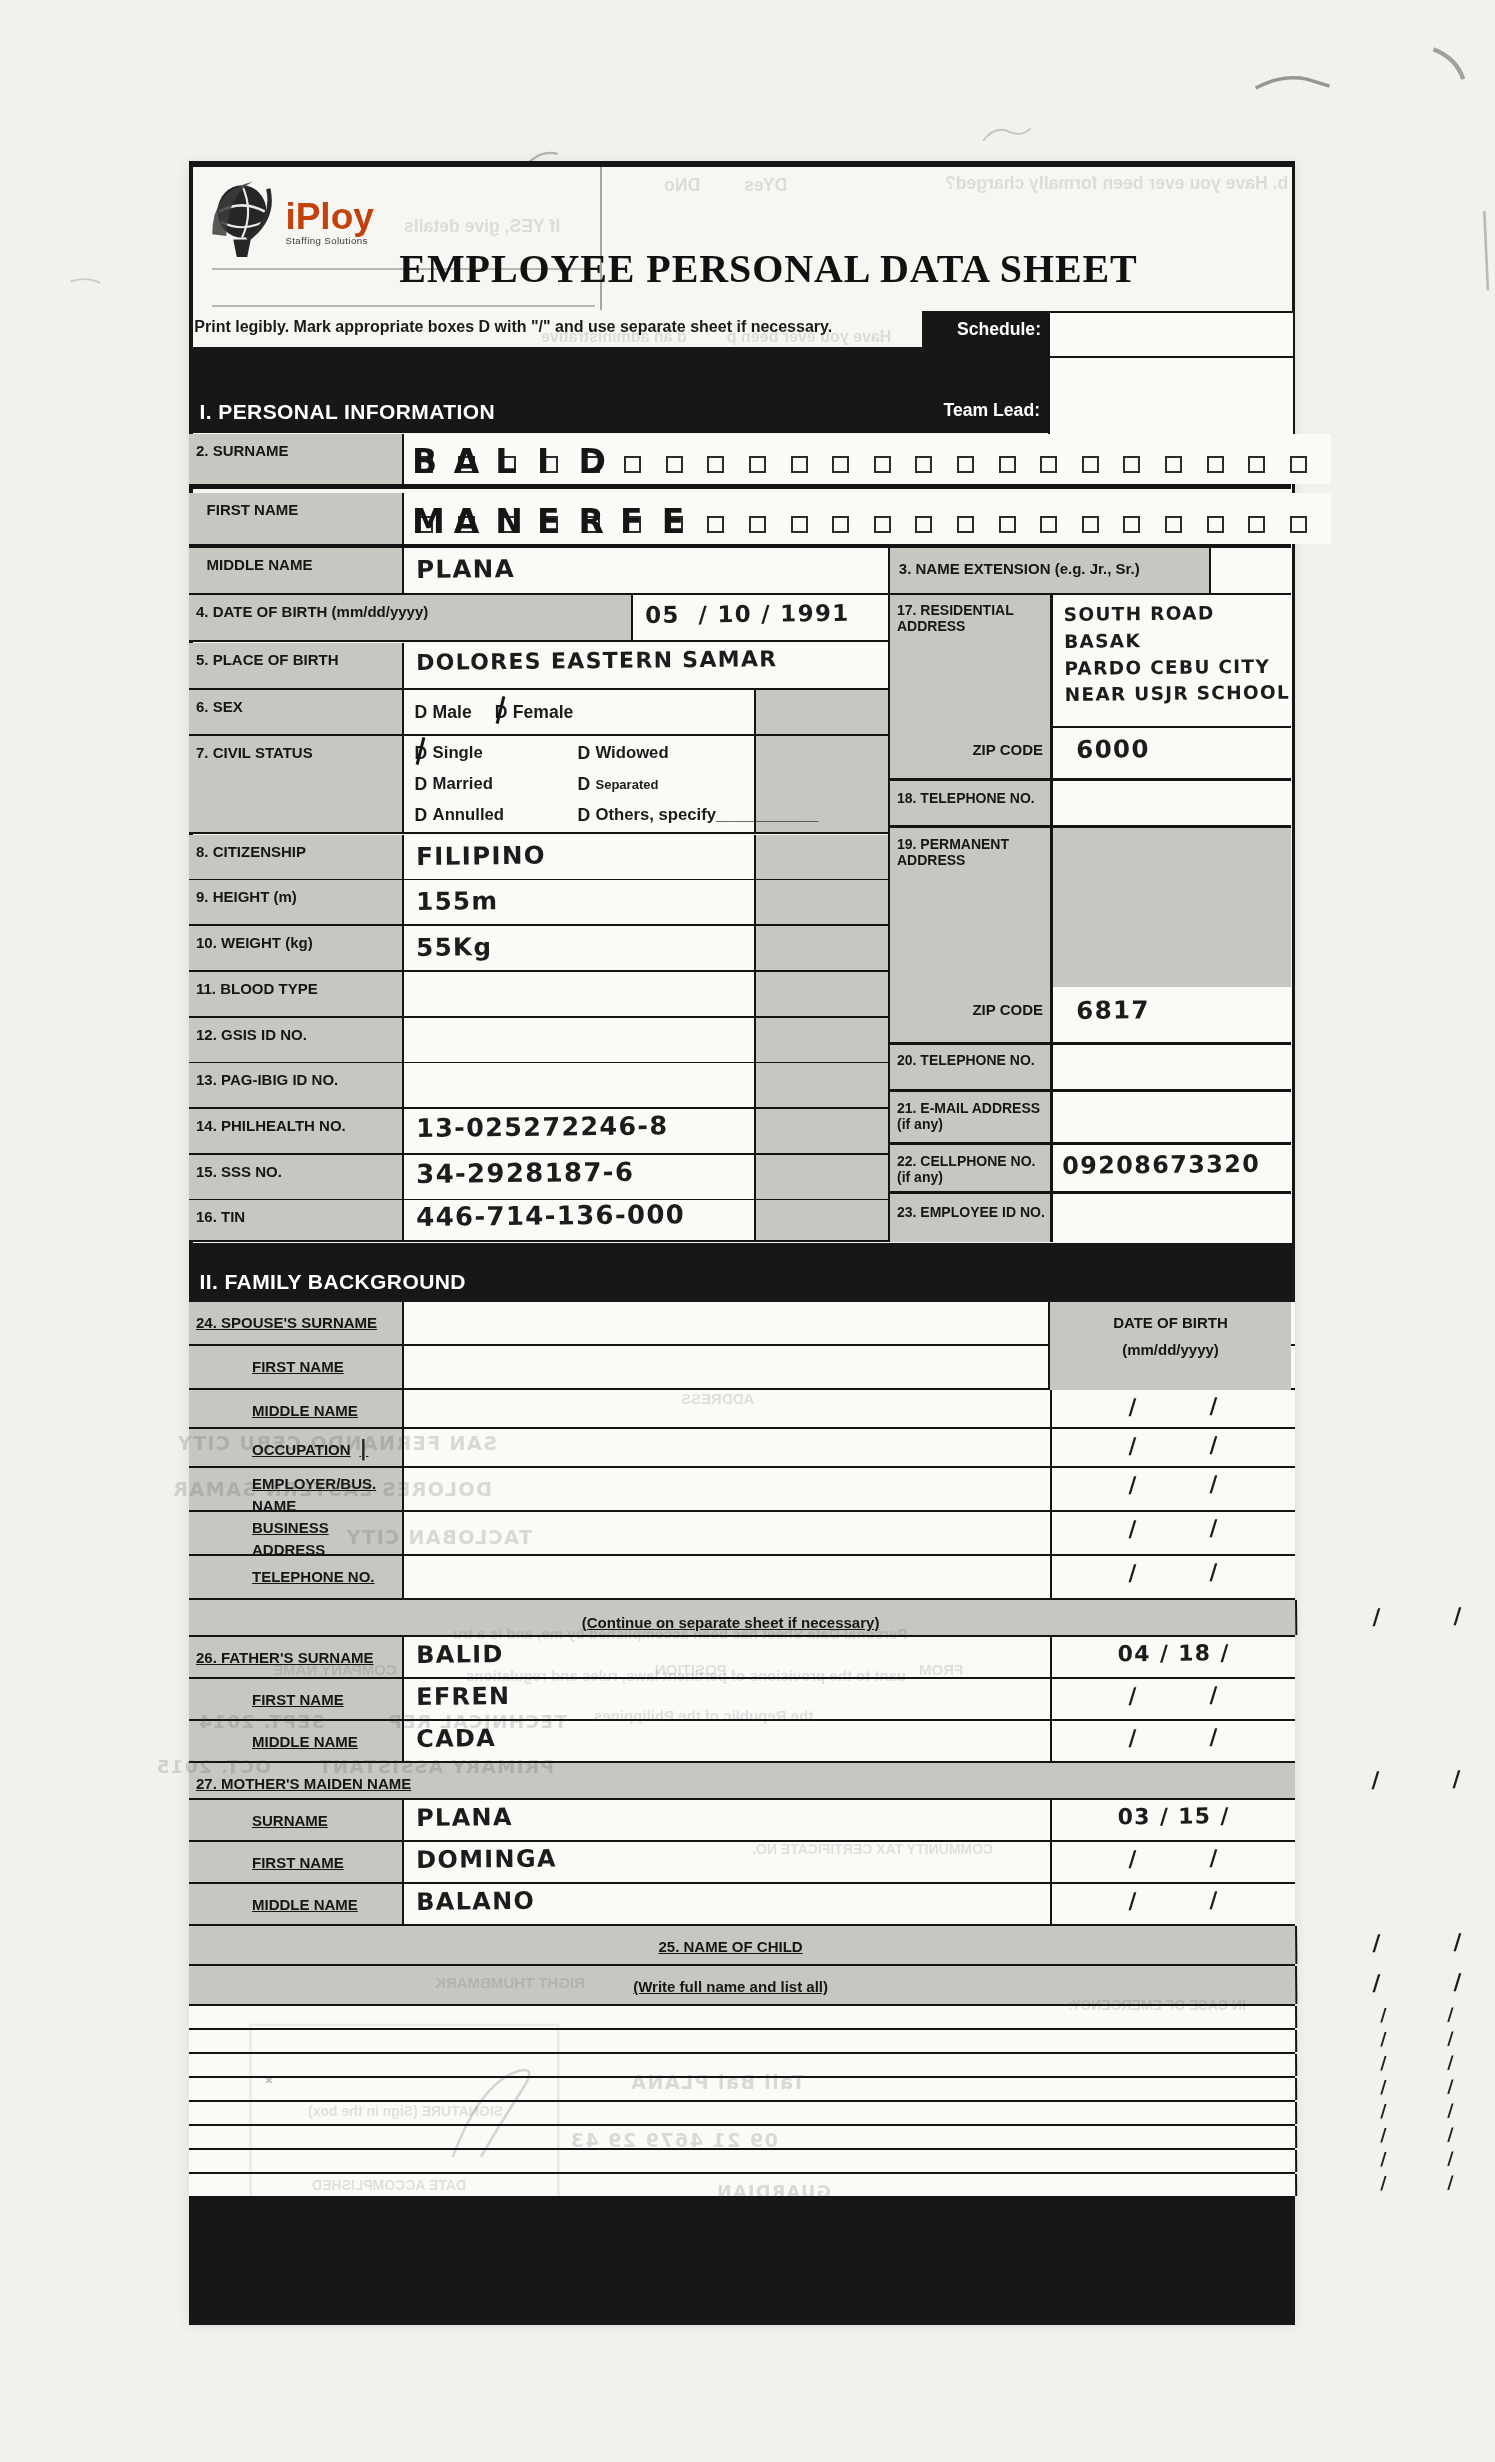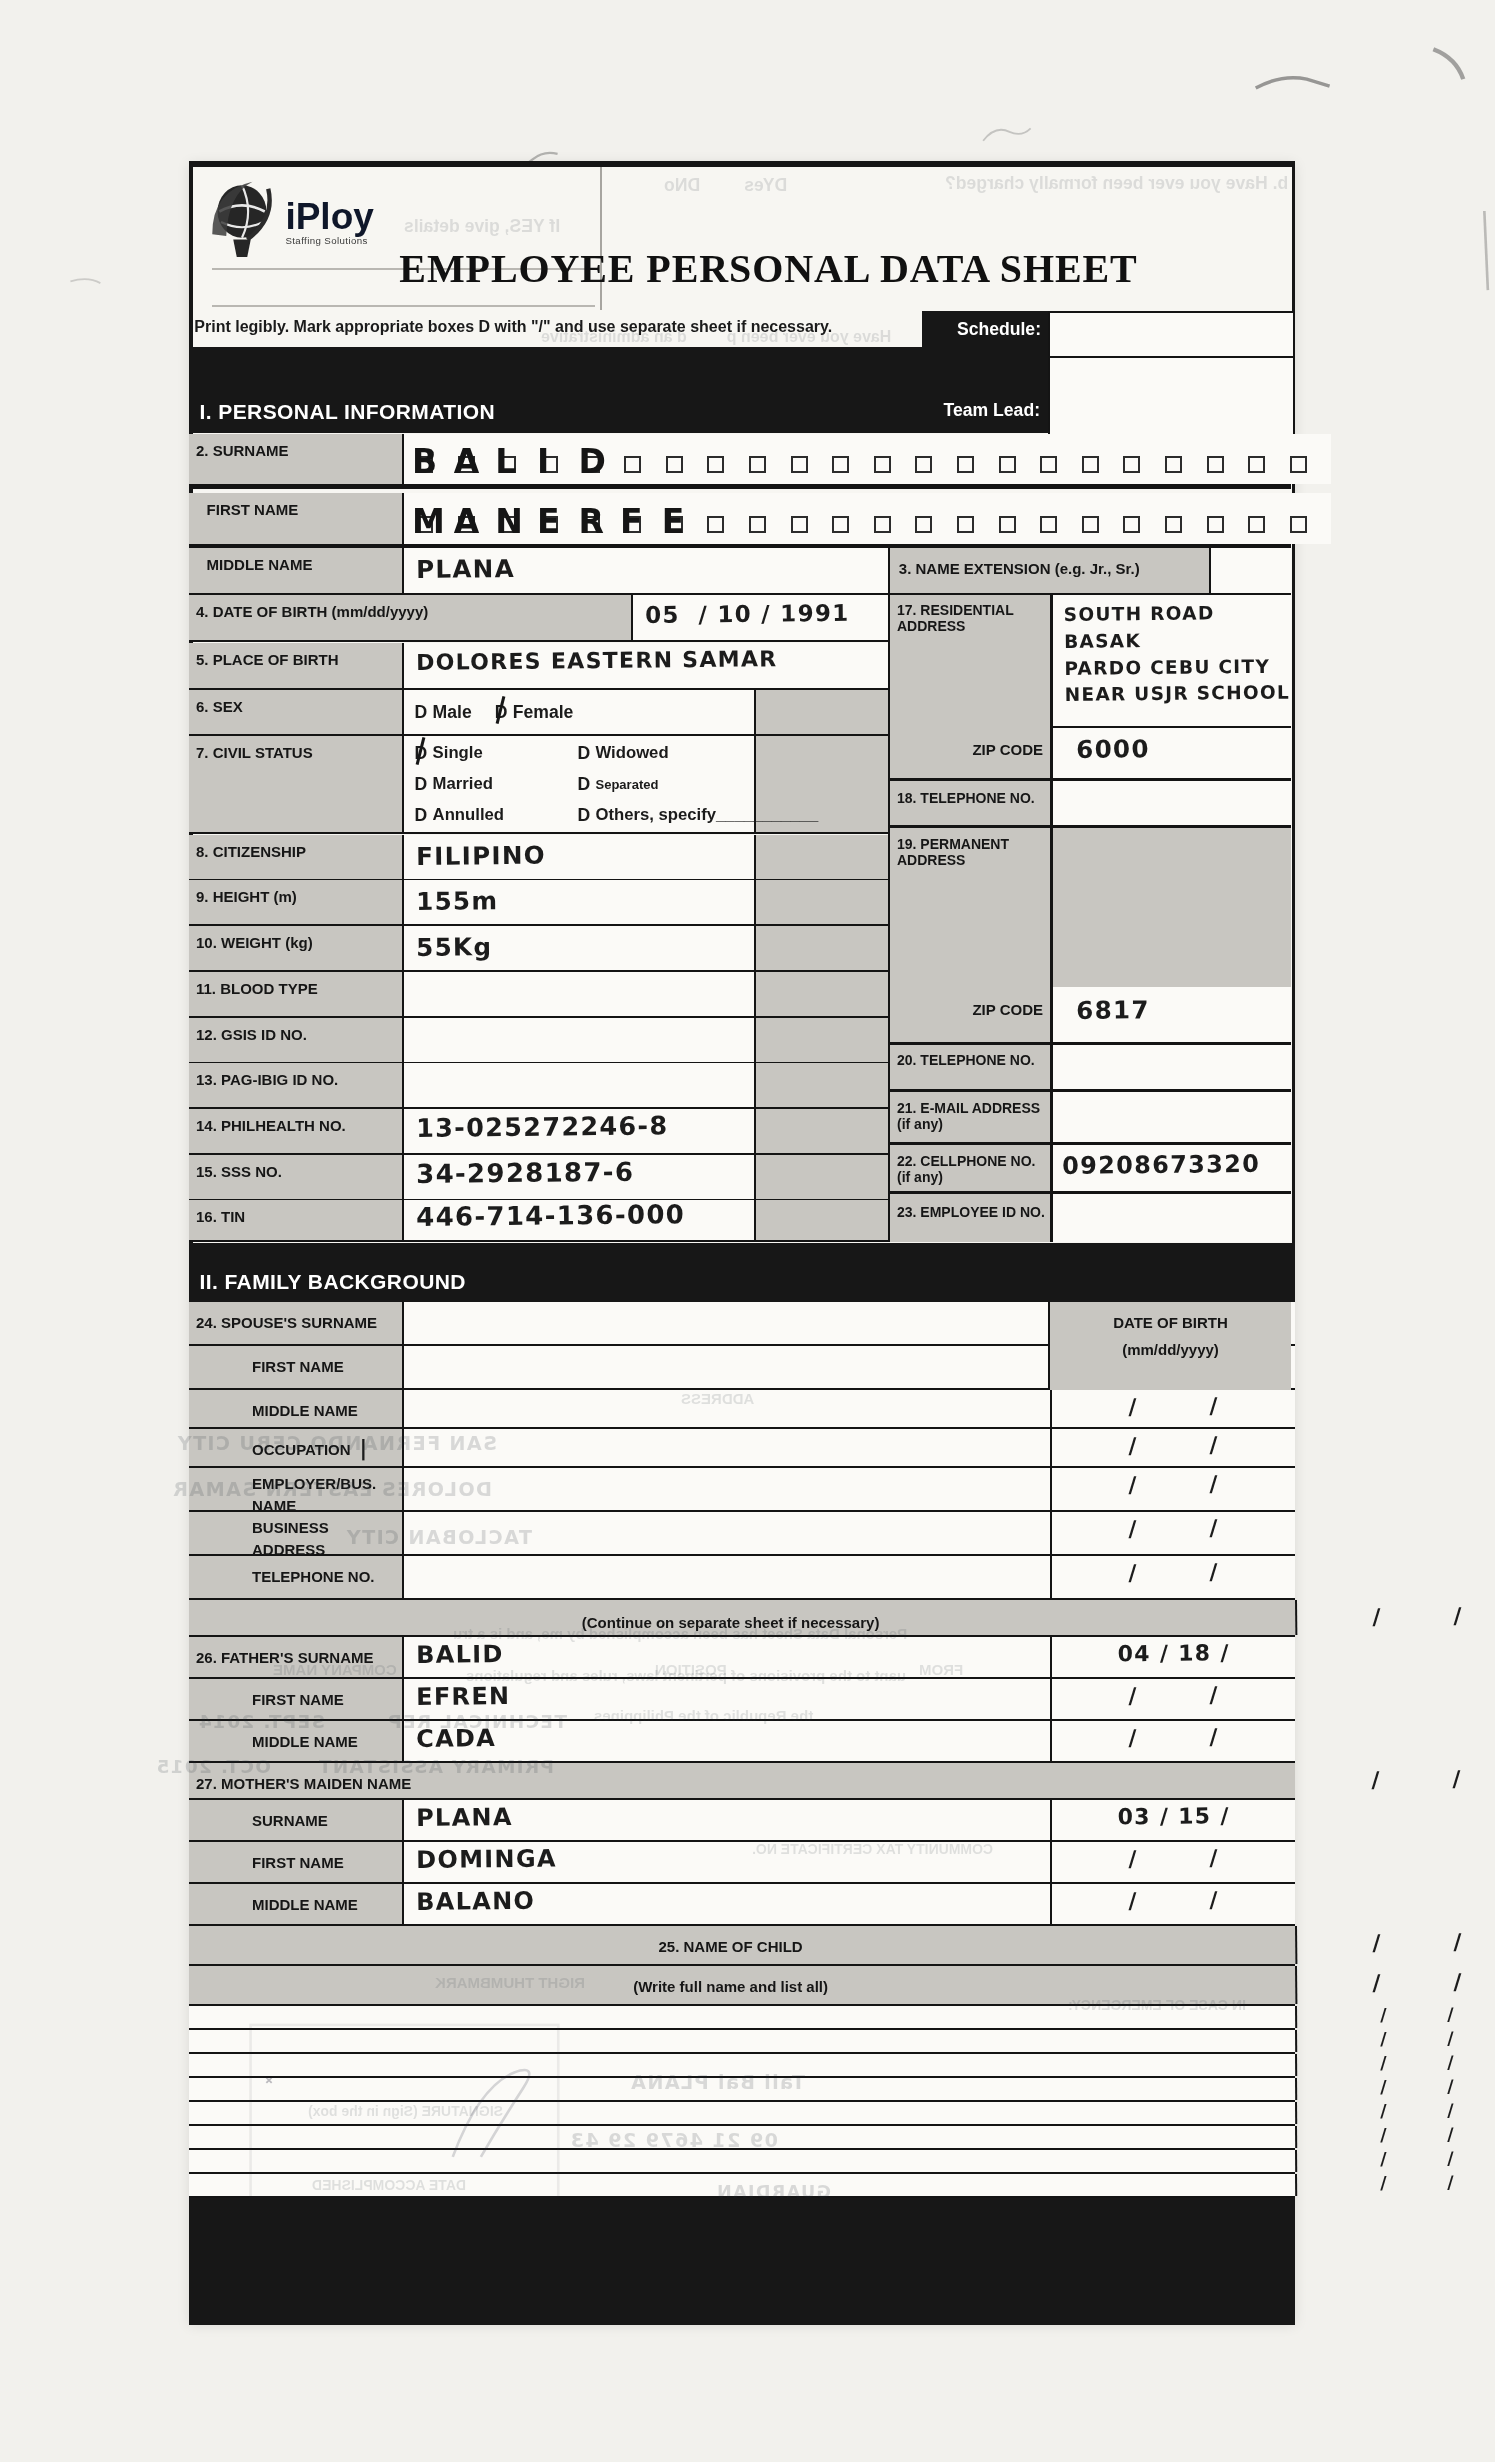--- a/index.html
+++ b/index.html
@@ -14,21 +14,21 @@
   .whitec{background:#fbfaf7;}
   .lbl{font-weight:700;font-size:15px;line-height:1.15;color:#161616;}
   .sm{font-size:14px;}
   .bar{background:#171717;color:#fff;}
   .bartext{position:absolute;left:10.6px;bottom:8.8px;font-weight:700;font-size:21px;letter-spacing:0.4px;}
   .hw{font-family:"DejaVu Sans",sans-serif;font-weight:600;letter-spacing:1.3px;color:#1c1c1c;
       transform:rotate(-.6deg);transform-origin:left top;}
   
   .title{position:absolute;left:106px;right:53px;top:84px;text-align:center;
          font-family:"Liberation Serif",serif;font-weight:700;font-size:40px;letter-spacing:0.9px;color:#111;}
-  .brand{font-weight:700;font-size:37px;color:#0f172a;letter-spacing:0;}
+  .brand{font-weight:700;font-size:37px;color:#c2410c;letter-spacing:0;}
   .tagline{font-size:9.7px;color:#3a3a3a;margin-top:-3.5px;letter-spacing:0.4px;}
   .rule{position:absolute;height:1.8px;background:#b9b7b2;}
   .instr{position:absolute;left:5.3px;top:157px;width:721px;font-weight:700;font-size:16px;}
   .schwhite{position:absolute;background:#fbfaf7;border:2.6px solid #141414;}
   .schlab{position:absolute;color:#fff;font-weight:700;font-size:17.6px;text-align:right;}
   
   .row1{position:absolute;left:0;display:flex;border-bottom:2.6px solid #141414;box-sizing:border-box;}
   .lab1{width:215px;flex:none;background:#c8c6c1;border-right:2.6px solid #141414;box-sizing:border-box;
         padding:8px 3.5px 0 7px;}
   .val1{position:relative;background:#fbfaf7;box-sizing:border-box;}
@@ -50,21 +50,21 @@
   .rcol{position:absolute;left:699px;top:434px;width:403px;height:647px;border-left:2.6px solid #141414;box-sizing:border-box;}
   .rlab{position:absolute;left:7px;width:154px;}
   .rline{position:absolute;left:0;right:0;height:2.6px;background:#141414;}
   .rvline{position:absolute;left:160px;top:0;bottom:0;width:2.6px;background:#141414;}
   .rval{position:absolute;left:163px;right:0;background:#fbfaf7;}
   .addr{padding:7px 0 0 10.6px;font-size:18.5px;line-height:1.45;}
   
   .s2wrap{position:absolute;left:0;top:1141px;width:1106px;}
   .f2row{display:flex;border-bottom:2.2px solid #141414;box-sizing:border-box;background:#fbfaf7;}
   .f2lab{width:215px;flex:none;background:#c8c6c1;border-right:2.2px solid #141414;box-sizing:border-box;
-         padding:7px 21px 0 7px;}
+         padding:7px 21px 0 7px;text-decoration:underline;}
   .f2val{flex:1;position:relative;background:#fbfaf7;border-right:2.2px solid #141414;box-sizing:border-box;}
   .f2date{width:243px;flex:none;text-align:center;white-space:pre;font-size:22px;padding-top:5.3px;box-sizing:border-box;}
   .f2v{position:absolute;left:12.3px;top:4.4px;font-size:24px;}
   .k-sub .f2lab{padding-left:63px;}
   .k-note .f2lab,.k-fullgray .f2lab,.k-childhead .f2lab,.k-empty .f2lab{width:100%;border-right:none;}
   .k-note .f2lab{text-align:center;padding-top:8.8px;}
   .k-childhead .f2lab{text-align:center;}
   .k-empty .f2lab{background:#fbfaf7;}
   .k-note .f2date,.k-childhead .f2date,.k-empty .f2date{border-left:2.2px solid #141414;}
   .k-main .f2date,.k-sub .f2date,.k-fullgray .f2date{border-left:0;}

